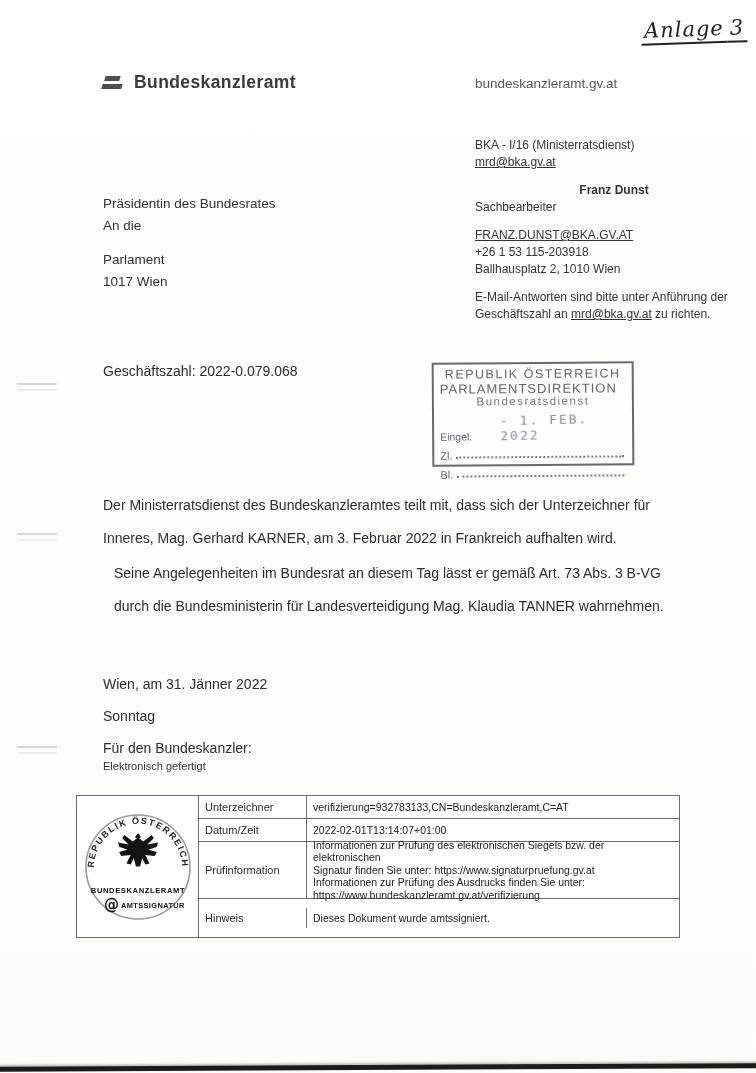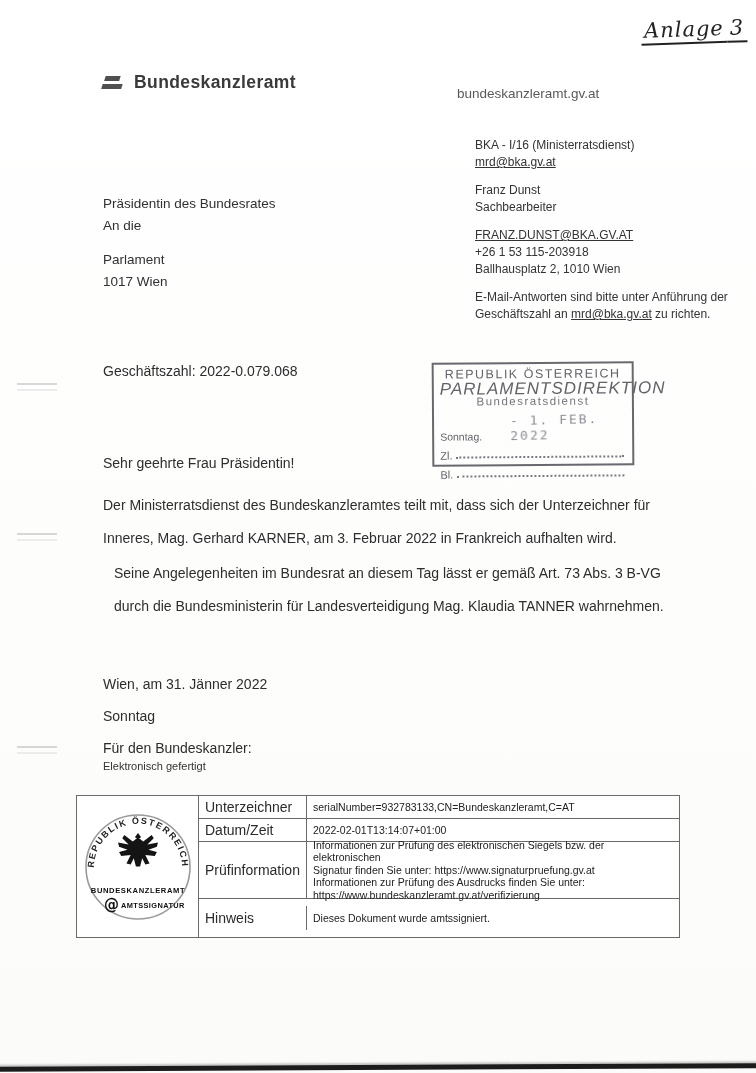--- a/index.html
+++ b/index.html
@@ -17,52 +17,52 @@
   .flag-icon{display:flex;flex-direction:column;gap:3.5px;width:21px;}
   .flag-icon .bar1{height:4.5px;width:15px;background:#4f4f4f;transform:skewX(-18deg);margin-left:3px;}
   .flag-icon .bar2{height:4.5px;width:20px;background:#4f4f4f;transform:skewX(-18deg);}
   .brand-title{font-size:17.5px;font-weight:600;color:#3a3a3a;letter-spacing:0.4px;}
   .site{font-size:13.5px;color:#595959;}
 
   
   .contact{width:278px;font-size:12px;line-height:17px;color:#333;}
   .contact .gap{height:11px;}
   .ulink{text-decoration:underline;}
-  .bold{font-weight:normal;}
+  .bold{font-weight:bold;text-align:center;}
 
   
   .recipient{font-size:13.5px;line-height:22px;color:#303030;}
   .recipient .gap{height:12px;}
 
   .reference{font-size:14px;color:#2d2d2d;}
 
   
   .stamp{width:202px;height:104px;border:2px solid #5c5c62;transform:rotate(-0.4deg);
          color:#55555c;padding:4px 6px 2px 6px;box-sizing:border-box;opacity:0.92;}
   .stamp-h1{font-size:12.5px;letter-spacing:1.5px;text-align:center;line-height:13.5px;}
-  .stamp-h2{font-size:17px;letter-spacing:1px;text-align:left;line-height:13.5px;font-style:italic;}
+  .stamp-h2{font-size:13px;letter-spacing:1px;text-align:left;line-height:13.5px;}
   .stamp-h3{font-size:11.5px;letter-spacing:1.5px;text-align:center;line-height:13px;color:#6a6a70;}
   .stamp-row{display:flex;align-items:flex-end;font-size:10.5px;margin-top:4px;}
   .stamp-date{font-family:"DejaVu Sans Mono",monospace;font-size:13px;color:#84848c;
               margin-left:28px;letter-spacing:2px;filter:blur(0.3px);transform:rotate(-1deg);}
   .dotrow{display:flex;align-items:flex-end;font-size:11px;margin-top:7px;}
   .dotline{flex:1;border-bottom:2px dotted #6f6f76;margin:0 2px 3px 4px;}
 
   
   .body-text{font-size:14px;line-height:33px;color:#2d2d2d;width:618px;}
   .sign-block{font-size:14px;line-height:32px;color:#2d2d2d;}
   .efooter{font-size:11px;color:#333;}
 
   
   .sigwrap{display:flex;border:1px solid #6a6a6a;width:604px;box-sizing:border-box;background:#fff;}
   .sealcell{width:121px;border-right:1px solid #6a6a6a;display:flex;align-items:center;justify-content:center;}
   .sigtable{flex:1;display:flex;flex-direction:column;}
   .sigrow{display:flex;border-bottom:1px solid #6a6a6a;}
   .sigrow:last-child{border-bottom:none;}
-  .sigrow .lbl{width:108px;border-right:1px solid #6a6a6a;padding:4px 6px;font-size:14px;color:#2b2b2b;
+  .sigrow .lbl{width:108px;border-right:1px solid #6a6a6a;padding:4px 6px;font-size:11px;color:#2b2b2b;
                display:flex;align-items:center;box-sizing:border-box;}
   .sigrow .val{flex:1;padding:4px 6px;font-size:10.5px;line-height:12.5px;color:#222;box-sizing:border-box;
                white-space:pre-line;display:flex;align-items:center;}
   .r1{height:22px;} .r2{height:22px;} .r3{height:56px;} .r4{height:38px;align-items:center;}
 
   
   .foldmark{width:40px;height:2px;background:#d7d7d7;box-shadow:0 6px 0 #ececec;}
   .scanbar{left:-6px;top:1065px;width:770px;height:4.5px;background:#1c1c1c;
            transform:rotate(-0.28deg);box-shadow:0 -2px 2px rgba(0,0,0,0.22);}
 </style>
@@ -75,21 +75,21 @@
     <span class="uline">Anlage</span><span class="uline">3</span>
   </div>
 
   <div class="abs brand" style="left:102px;top:72px;">
     <span class="flag-icon">
         <span class="bar1"></span>
         <span class="bar2"></span>
       </span>
     <span class="brand-title">Bundeskanzleramt</span>
   </div>
-  <div class="abs site" style="left:457px;top:76px;margin-top:10px;">bundeskanzleramt.gv.at</div>
+  <div class="abs site" style="left:475px;top:76px;">bundeskanzleramt.gv.at</div>
 
   <div class="abs contact" style="left:475px;top:137px;">
     <div>BKA - I/16 (Ministerratsdienst)</div>
     <div class="ulink">mrd@bka.gv.at</div>
     <div class="gap"></div>
     <div class="bold">Franz Dunst</div>
     <div>Sachbearbeiter</div>
     <div class="gap"></div>
     <div class="ulink">FRANZ.DUNST@BKA.GV.AT</div>
     <div>+26 1 53 115-203918</div>
@@ -106,34 +106,33 @@
     <div>1017 Wien</div>
   </div>
 
   <div class="abs reference" style="left:103px;top:363px;">Geschäftszahl: 2022-0.079.068</div>
 
   <div class="abs stamp" style="left:432px;top:362px;">
     <div class="stamp-h1">REPUBLIK ÖSTERREICH</div>
     <div class="stamp-h2">PARLAMENTSDIREKTION</div>
     <div class="stamp-h3">Bundesratsdienst</div>
     <div class="stamp-row">
-      <span>Sonntag.</span>
+      <span>Eingel.</span>
       <span class="stamp-date">- 1. FEB. 2022</span>
     </div>
     <div class="dotrow">
         <span>Zl.</span>
         <span class="dotline"></span>
       </div>
     <div class="dotrow">
         <span>Bl.</span>
         <span class="dotline"></span>
       </div>
   </div>
 
-  <div class="abs body-text" style="left:103px;top:447px;">Sehr geehrte Frau Präsidentin!</div>
   <div class="abs body-text" style="left:103px;top:489px;">
     <div>Der Ministerratsdienst des Bundeskanzleramtes teilt mit, dass sich der Unterzeichner für</div>
     <div>Inneres, Mag. Gerhard KARNER, am 3. Februar 2022 in Frankreich aufhalten wird.</div>
   </div>
   <div class="abs body-text" style="left:114px;top:557px;">
     <div>Seine Angelegenheiten im Bundesrat an diesem Tag lässt er gemäß Art. 73 Abs. 3 B-VG</div>
     <div>durch die Bundesministerin für Landesverteidigung Mag. Klaudia TANNER wahrnehmen.</div>
   </div>
 
   <div class="abs sign-block" style="left:103px;top:668px;">
@@ -158,21 +157,21 @@
           <circle cx="0" cy="-2" r="4.5" fill="#141414"></circle>
         </g>
         <text x="0" y="26" text-anchor="middle" font-family="Liberation Sans,sans-serif" font-size="7.6" font-weight="bold" fill="#111" letter-spacing="0.6">BUNDESKANZLERAMT</text>
         <text x="-34" y="43" font-family="DejaVu Sans,sans-serif" font-size="15" font-weight="bold" fill="#111">@</text>
         <text x="-17" y="41" font-family="Liberation Sans,sans-serif" font-size="7.4" font-weight="bold" fill="#111" letter-spacing="0.4">AMTSSIGNATUR</text>
       </svg>
     </div>
     <div class="sigtable">
       <div class="sigrow r1">
         <div class="lbl">Unterzeichner</div>
-        <div class="val">serialNumber=932783133,CN=Bundeskanzleramt,C=AT</div>
+        <div class="val">verifizierung=932783133,CN=Bundeskanzleramt,C=AT</div>
       </div>
       <div class="sigrow r2">
         <div class="lbl">Datum/Zeit</div>
         <div class="val">2022-02-01T13:14:07+01:00</div>
       </div>
       <div class="sigrow r3">
         <div class="lbl">Prüfinformation</div>
         <div class="val">Informationen zur Prüfung des elektronischen Siegels bzw. der elektronischen
 Signatur finden Sie unter: https://www.signaturpruefung.gv.at
 Informationen zur Prüfung des Ausdrucks finden Sie unter:

